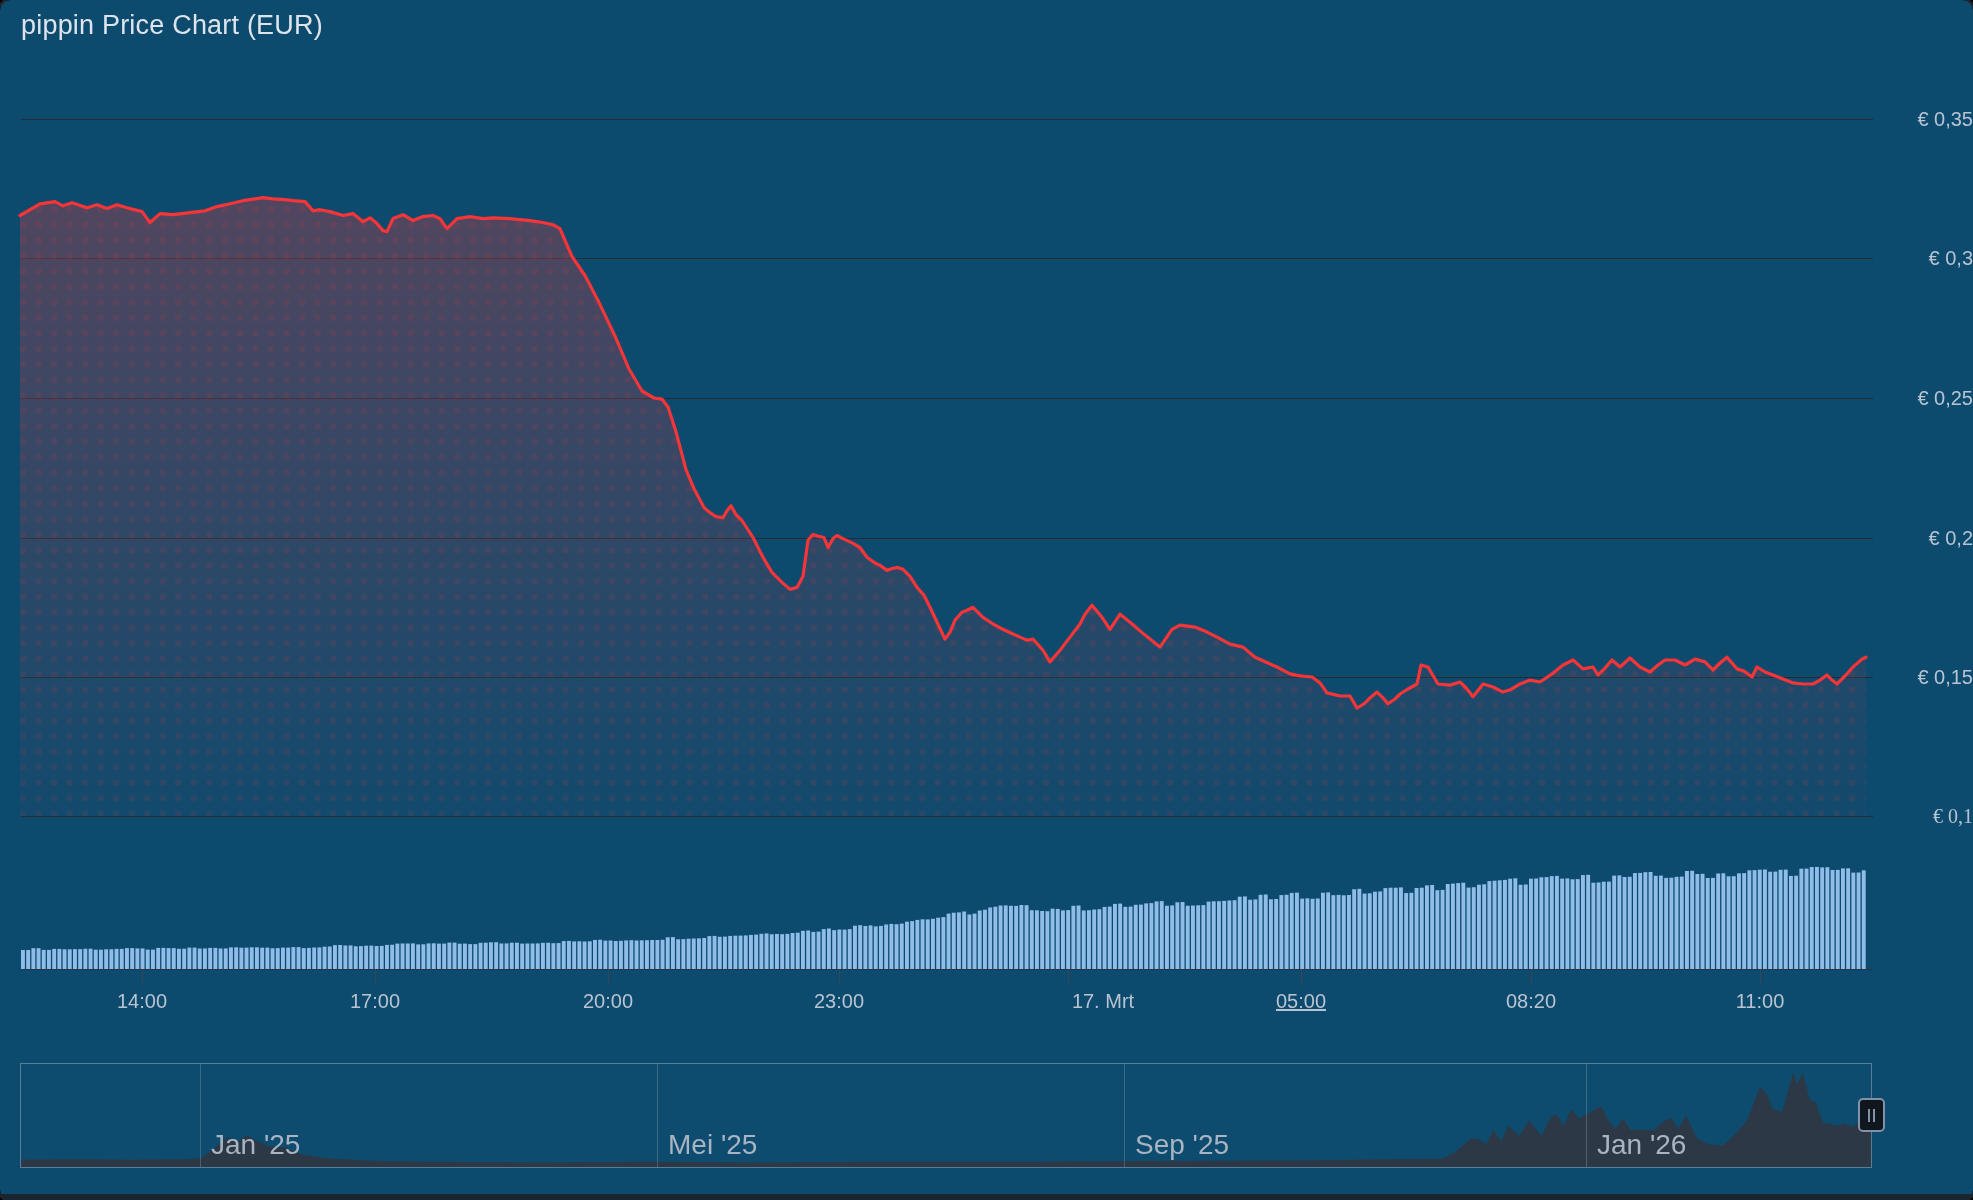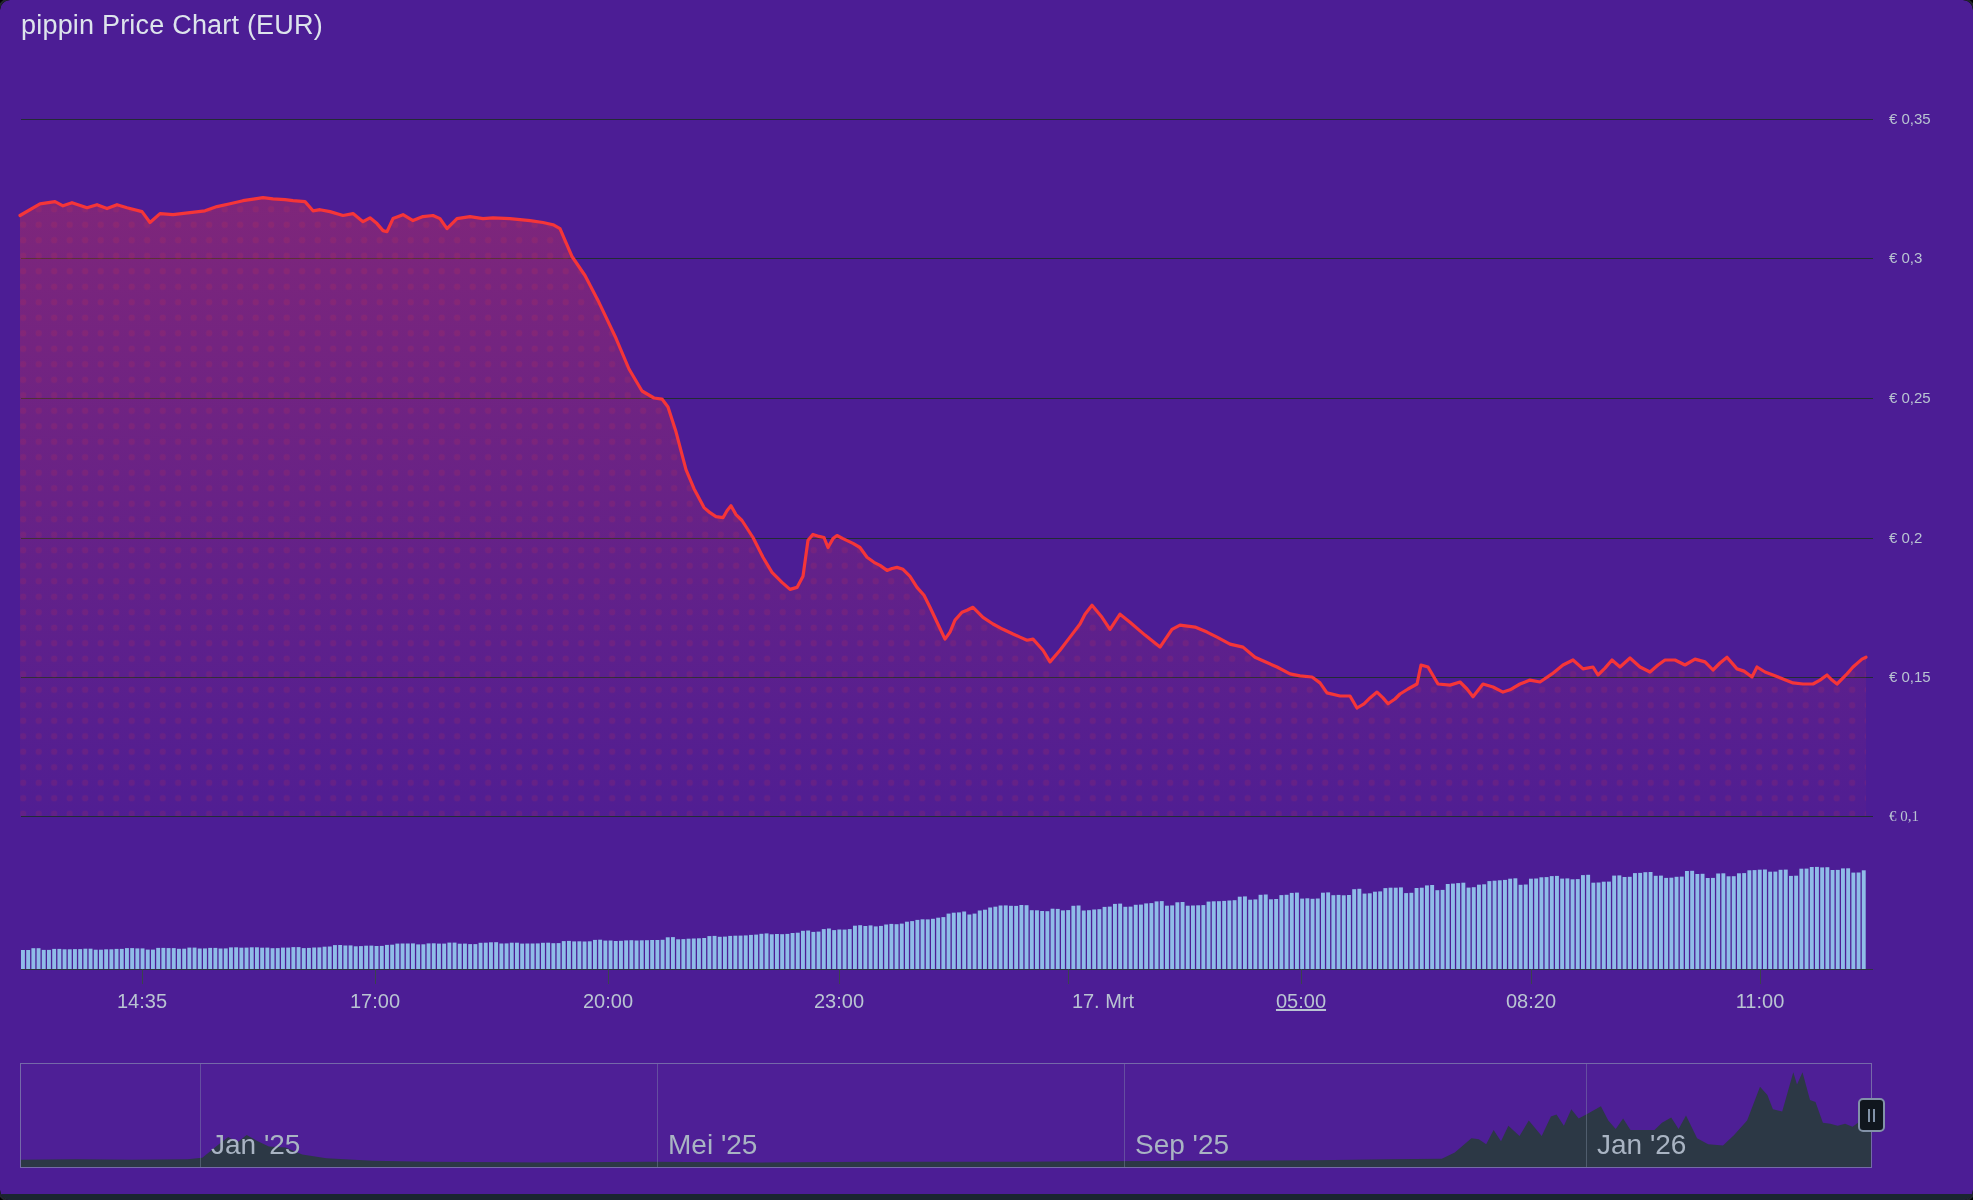--- a/index.html
+++ b/index.html
@@ -1,29 +1,29 @@
 <!DOCTYPE html>
 <html><head>
 <meta charset="utf-8">
 <style>
   html,body{margin:0;padding:0;background:#000;}
   .stage{
     position:relative;width:1973px;height:1200px;
-    background:#4c1d95;overflow:hidden;border-radius:10px;
+    background:#0c4a6e;overflow:hidden;border-radius:10px;
     outline:2px solid #21262e;
     font-family:"Liberation Sans", sans-serif;
   }
   .title{
     position:absolute;left:21px;top:10px;
     font-size:27px;color:#dde4ec;letter-spacing:.2px;
   }
   .gridline{position:absolute;left:21px;width:1852px;height:1px;background:#232b35;}
   .y-label{
     position:absolute;left:1889px;width:84px;height:26px;line-height:26px;
-    font-size:15px;color:#b9c4d2;text-align:left;white-space:nowrap;
+    font-size:20px;color:#b9c4d2;text-align:right;white-space:nowrap;
   }
   #chart-svg{position:absolute;left:0;top:0;width:1973px;height:1200px;}
   .x-tick{position:absolute;top:969px;width:1px;height:15px;background:#3a434e;}
   .x-label{
     position:absolute;top:988px;width:140px;height:26px;line-height:26px;
     font-size:20px;color:#b9c4d2;text-align:center;white-space:nowrap;
   }
   .vol-axis{position:absolute;left:21px;top:969px;width:1852px;height:1px;background:#2c343f;}
   .navigator{
     position:absolute;left:20px;top:1063px;width:1852px;height:105px;
@@ -445,21 +445,21 @@
       <div class="x-tick" style="left: 142px;"></div>
       <div class="x-tick" style="left: 375px;"></div>
       <div class="x-tick" style="left: 608px;"></div>
       <div class="x-tick" style="left: 839px;"></div>
       <div class="x-tick" style="left: 1068px;"></div>
       <div class="x-tick" style="left: 1301px;"></div>
       <div class="x-tick" style="left: 1531px;"></div>
       <div class="x-tick" style="left: 1760px;"></div>
     </div>
   <div id="x-labels">
-      <div class="x-label" style="left: 72px;">14:35</div>
+      <div class="x-label" style="left: 72px;">14:00</div>
       <div class="x-label" style="left: 305px;">17:00</div>
       <div class="x-label" style="left: 538px;">20:00</div>
       <div class="x-label" style="left: 769px;">23:00</div>
       <div class="x-label" style="left: 1033px;">17. Mrt</div>
       <div class="x-label" style="left: 1231px; text-decoration: underline;">05:00</div>
       <div class="x-label" style="left: 1461px;">08:20</div>
       <div class="x-label" style="left: 1690px;">11:00</div>
     </div>
 
   <div class="navigator">

